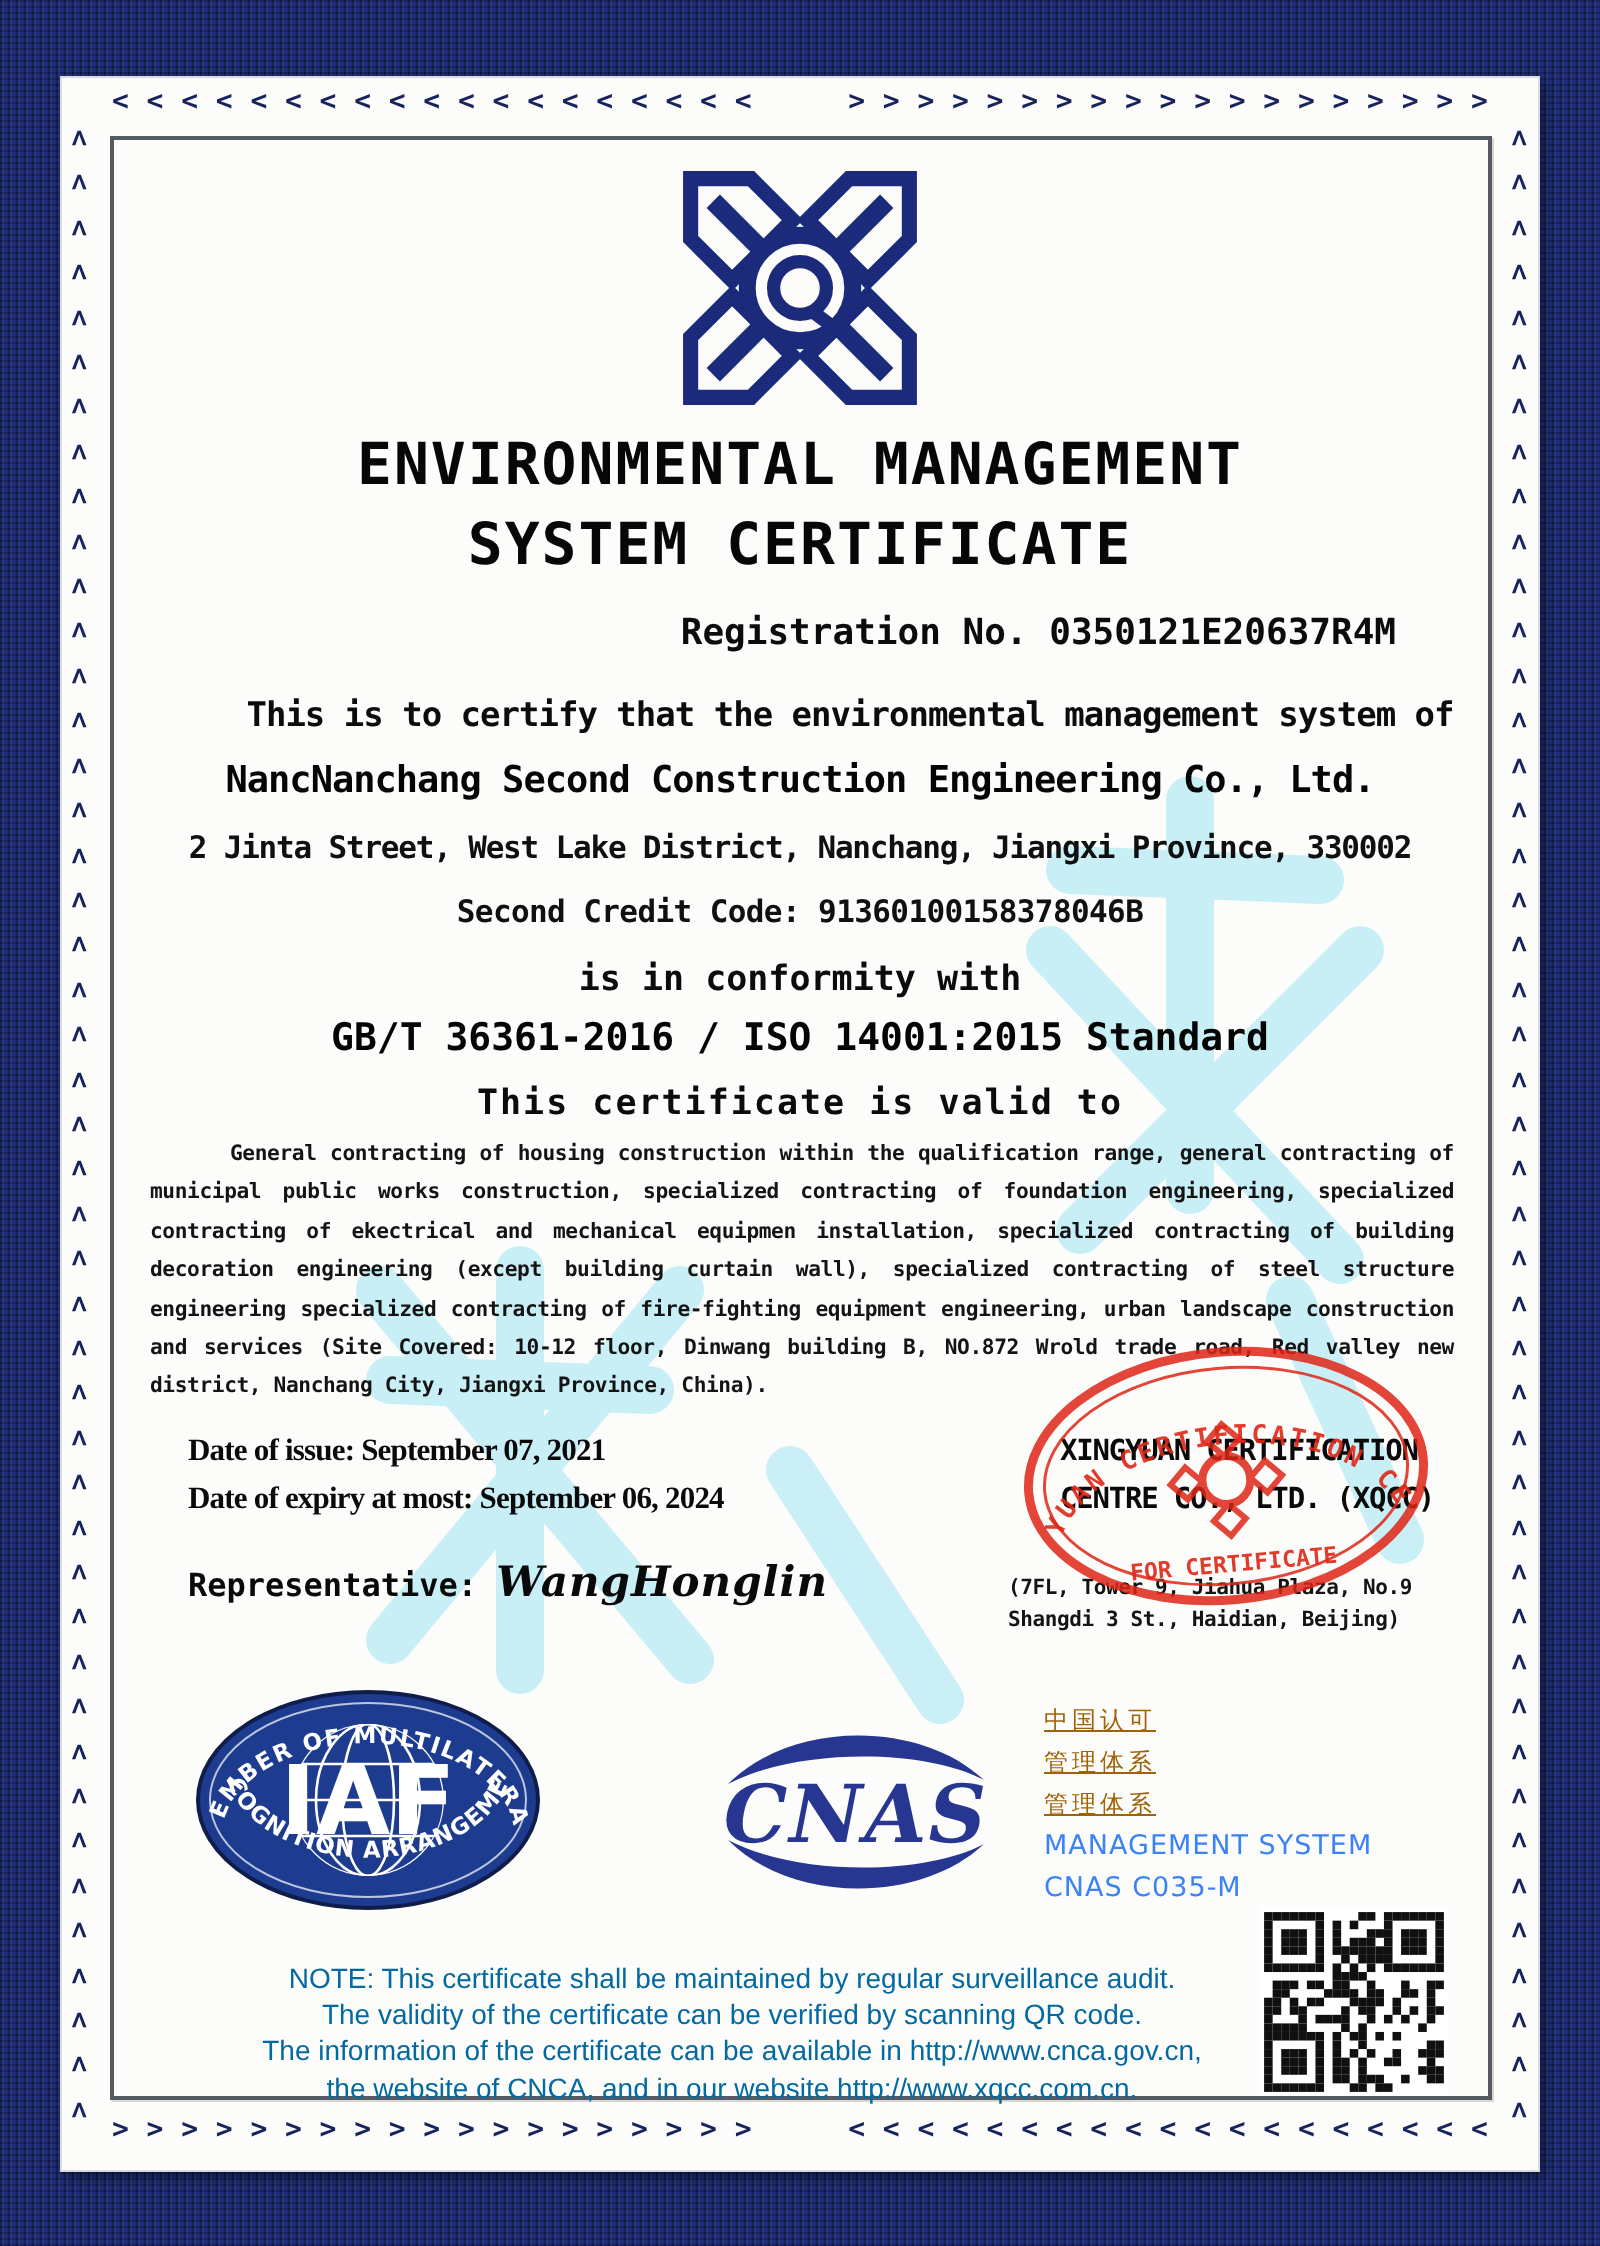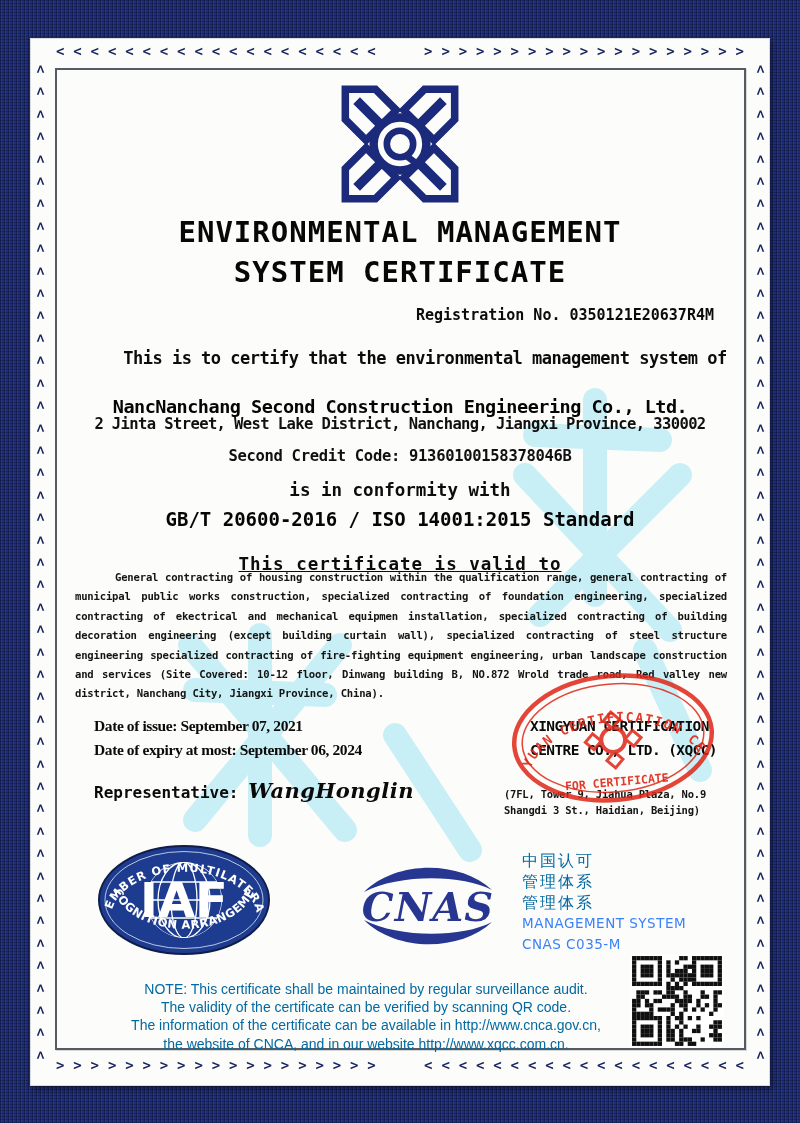--- a/index.html
+++ b/index.html
@@ -20,40 +20,40 @@
   .chev-left{left:2px;} .chev-right{right:2px;}
   .chev-left span,.chev-right span{transform:rotate(-90deg);line-height:10px;}
   .frame{position:absolute;left:25px;top:30px;right:24px;bottom:36px;border:2px solid #555a63;
     box-shadow:1px 1px 0 rgba(0,0,0,.15);}
   
   .watermark{position:absolute;left:110px;top:342px;pointer-events:none;}
   
   .abs{position:absolute;left:0;width:740px;}
   .center{text-align:center;}
   .title{top:174px;font-weight:bold;font-size:29px;line-height:40px;letter-spacing:1px;color:#070707;}
-  .registration{top:268px;text-align:right;padding-right:56px;box-sizing:border-box;font-weight:bold;font-size:15px;color:#0c0c0c;}
+  .registration{top:268px;text-align:right;padding-right:72px;box-sizing:border-box;font-weight:bold;font-size:18px;color:#0c0c0c;}
   .certify{top:310px;font-size:17px;font-weight:bold;color:#0c0c0c;letter-spacing:-0.5px;padding-left:25px;}
-  .company{top:342px;font-size:18.5px;font-weight:bold;color:#050505;letter-spacing:-0.5px;margin-top:16px;}
+  .company{top:342px;font-size:18.5px;font-weight:bold;color:#050505;letter-spacing:-0.5px;}
   .address{top:377px;font-size:15.5px;font-weight:bold;color:#101010;letter-spacing:-0.6px;}
   .social{top:409px;font-size:15.5px;font-weight:bold;color:#101010;letter-spacing:-0.3px;}
   .conformity{top:442px;font-size:17.5px;font-weight:bold;color:#0c0c0c;}
   .standard{top:470px;font-size:19px;font-weight:bold;color:#050505;}
-  .validto{top:516px;font-size:17.5px;font-weight:bold;letter-spacing:1px;color:#0c0c0c;text-decoration:underline;}
+  .validto{top:504px;font-size:17.5px;font-weight:bold;letter-spacing:1px;color:#0c0c0c;}
   .scope{top:530px;left:45px;width:652px;font-size:10.6px;line-height:19.4px;font-weight:bold;
     text-align:justify;text-indent:40px;color:#141414;letter-spacing:-0.2px;}
   .dates{top:676px;left:64px;width:430px;font-weight:bold;font-size:15.5px;line-height:24px;letter-spacing:-0.4px;color:#0a0a0a;font-family:Liberation Serif, serif;}
   .rep{top:740px;left:64px;width:430px;font-weight:bold;font-size:16px;color:#0a0a0a;}
   .signature{font-family:"DejaVu Serif","Liberation Serif",serif;font-style:italic;font-weight:bold;font-size:21px;letter-spacing:0.5px;}
   .issuer-name{top:676px;left:500px;width:230px;font-weight:bold;font-size:14.5px;line-height:24px;letter-spacing:-0.6px;color:#0a0a0a;}
   .issuer-addr{top:748px;left:474px;width:240px;font-weight:bold;font-size:10.5px;line-height:16px;letter-spacing:-0.2px;color:#141414;}
   .stamp{position:absolute;left:478px;top:630px;}
   .iaf{position:absolute;left:66px;top:806px;}
   .cnas{position:absolute;left:318px;top:818px;}
   .accred{position:absolute;left:492px;top:812px;font-family:"DejaVu Sans","Liberation Sans",sans-serif;}
-  .accred .cjk{font-size:16px;line-height:21px;color:#0369a1;letter-spacing:2px;}
+  .accred .cjk{font-size:12px;line-height:21px;color:#a16207;letter-spacing:2px;text-decoration:underline;}
   .accred .lat{font-size:13.5px;line-height:21px;color:#3b82f6;letter-spacing:0.5px;}
   .note{top:942px;left:36px;width:600px;text-align:center;
     font-family:"Liberation Sans","DejaVu Sans",sans-serif;font-size:14px;line-height:18.2px;color:#0369a1;}
   .qr{position:absolute;left:600px;top:916px;width:94px;height:94px;background:#fff;}
 </style>
 </head>
 <body>
 
 <div class="page">
   <div class="cert">
@@ -282,21 +282,21 @@
     </div>
 
     <div class="abs center certify">This is to certify that the environmental management system of</div>
     <div class="abs center company">NancNanchang Second Construction Engineering Co., Ltd.</div>
     <div class="abs center address">2 Jinta Street, West Lake District, Nanchang, Jiangxi Province, 330002</div>
     <div class="abs center social">
       <span>Second Credit Code:</span>
       <span>91360100158378046B</span>
     </div>
     <div class="abs center conformity">is in conformity with</div>
-    <div class="abs center standard">GB/T 20600-2016 / ISO 14001:2015 Standard</div>
+    <div class="abs center standard">GB/T 36361-2016 / ISO 14001:2015 Standard</div>
     <div class="abs center validto">This certificate is valid to</div>
     <div class="abs scope">General contracting of housing construction within the qualification range, general contracting of municipal public works construction, specialized contracting of foundation engineering, specialized contracting of ekectrical and mechanical equipmen installation, specialized contracting of building decoration engineering (except building curtain wall), specialized contracting of steel structure engineering specialized contracting of fire-fighting equipment engineering, urban landscape construction and services (Site Covered: 10-12 floor, Dinwang building B, NO.872 Wrold trade road, Red valley new district, Nanchang City, Jiangxi Province, China).</div>
 
     <div class="abs dates">
       <div>
         <span>Date of issue:</span>
         <span>September 07, 2021</span>
       </div>
       <div>
         <span>Date of expiry at most:</span>

